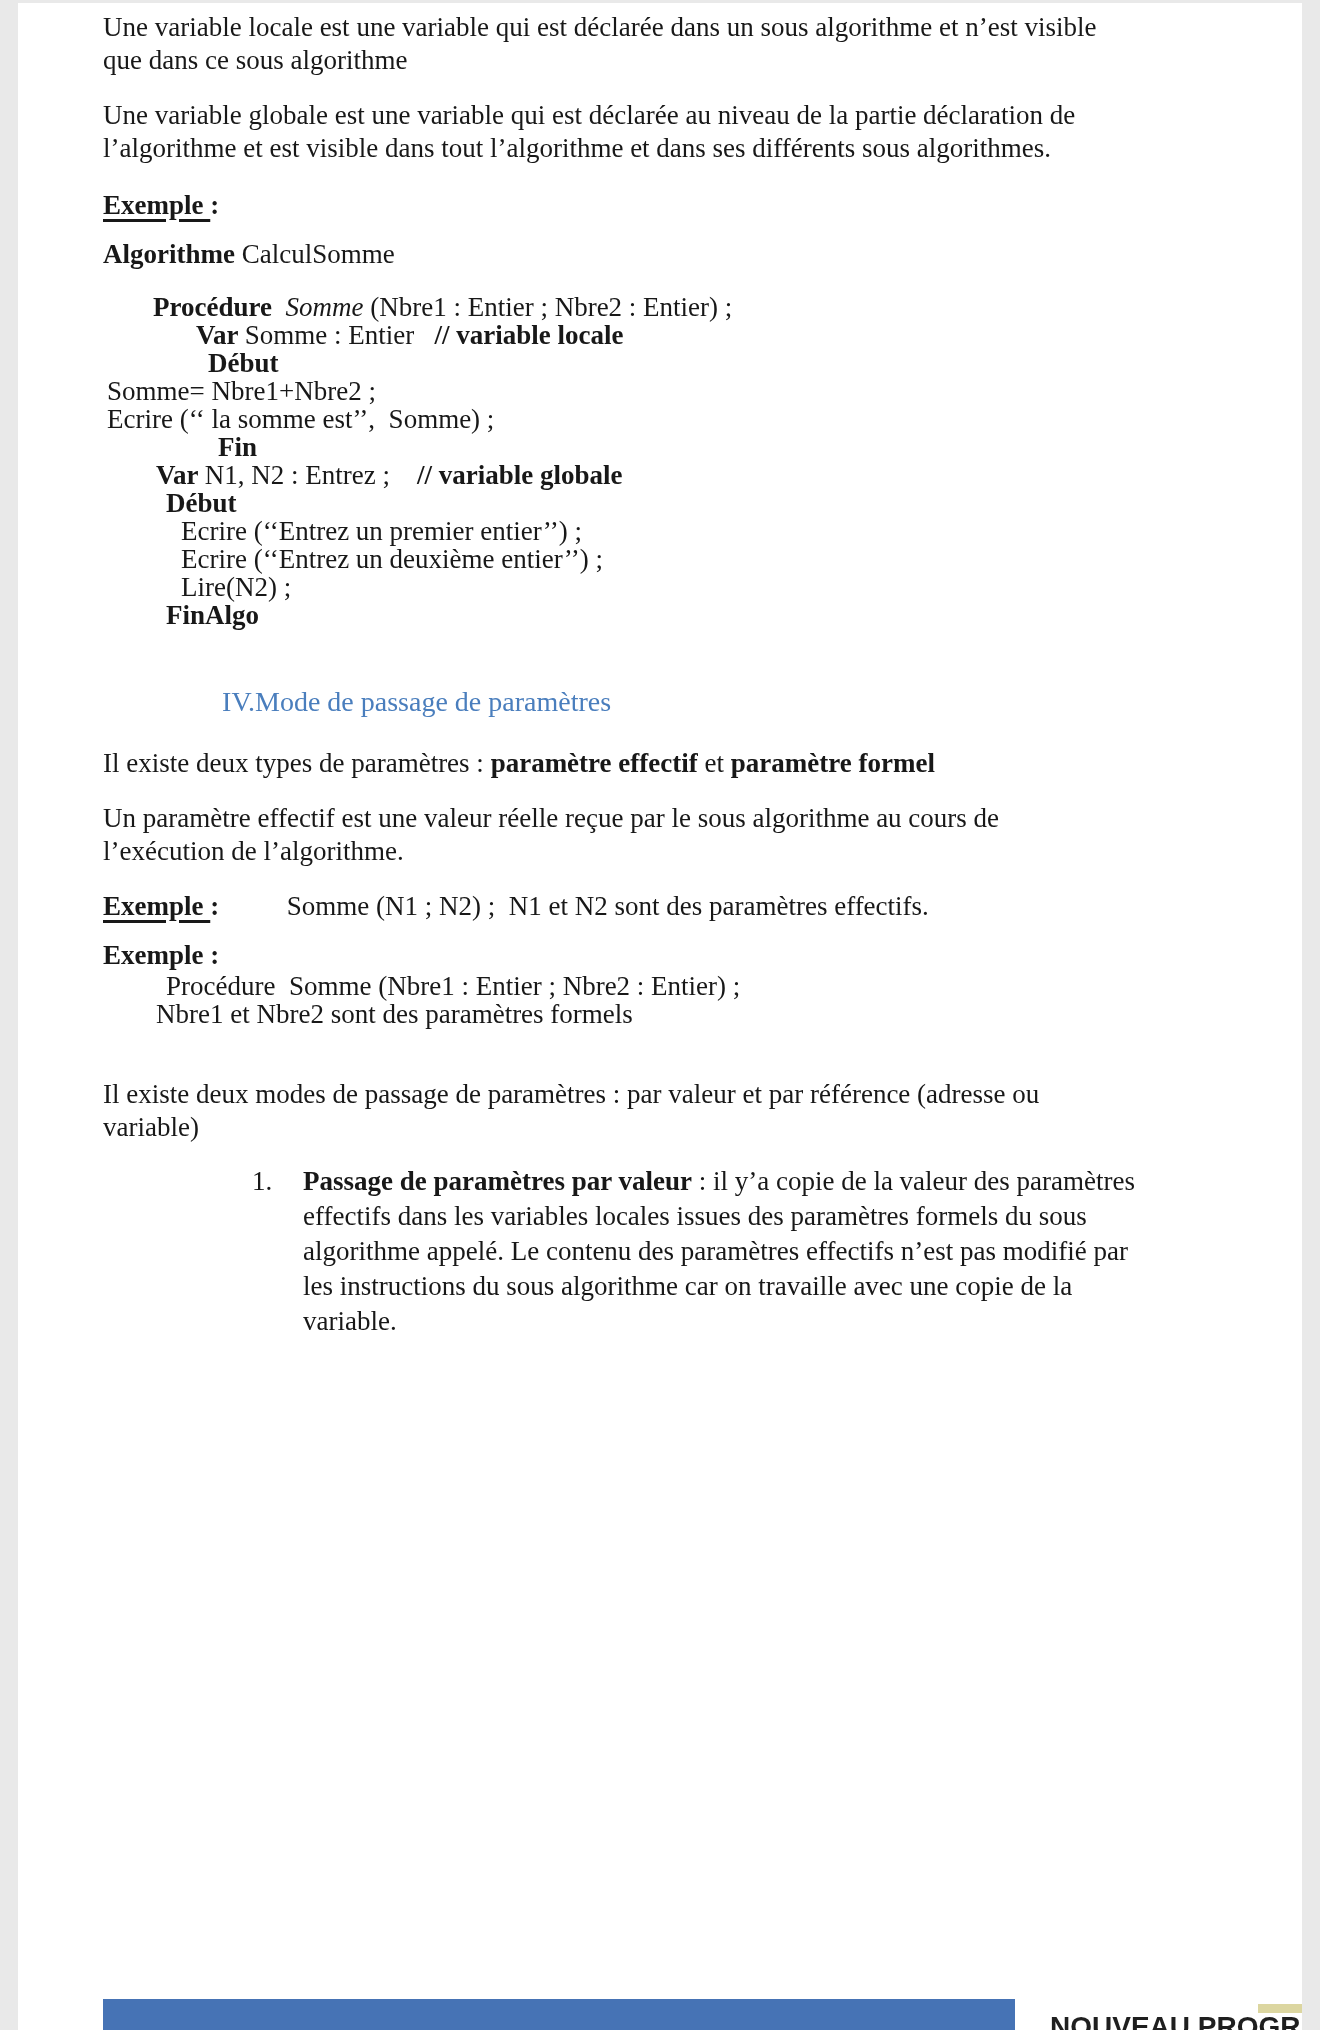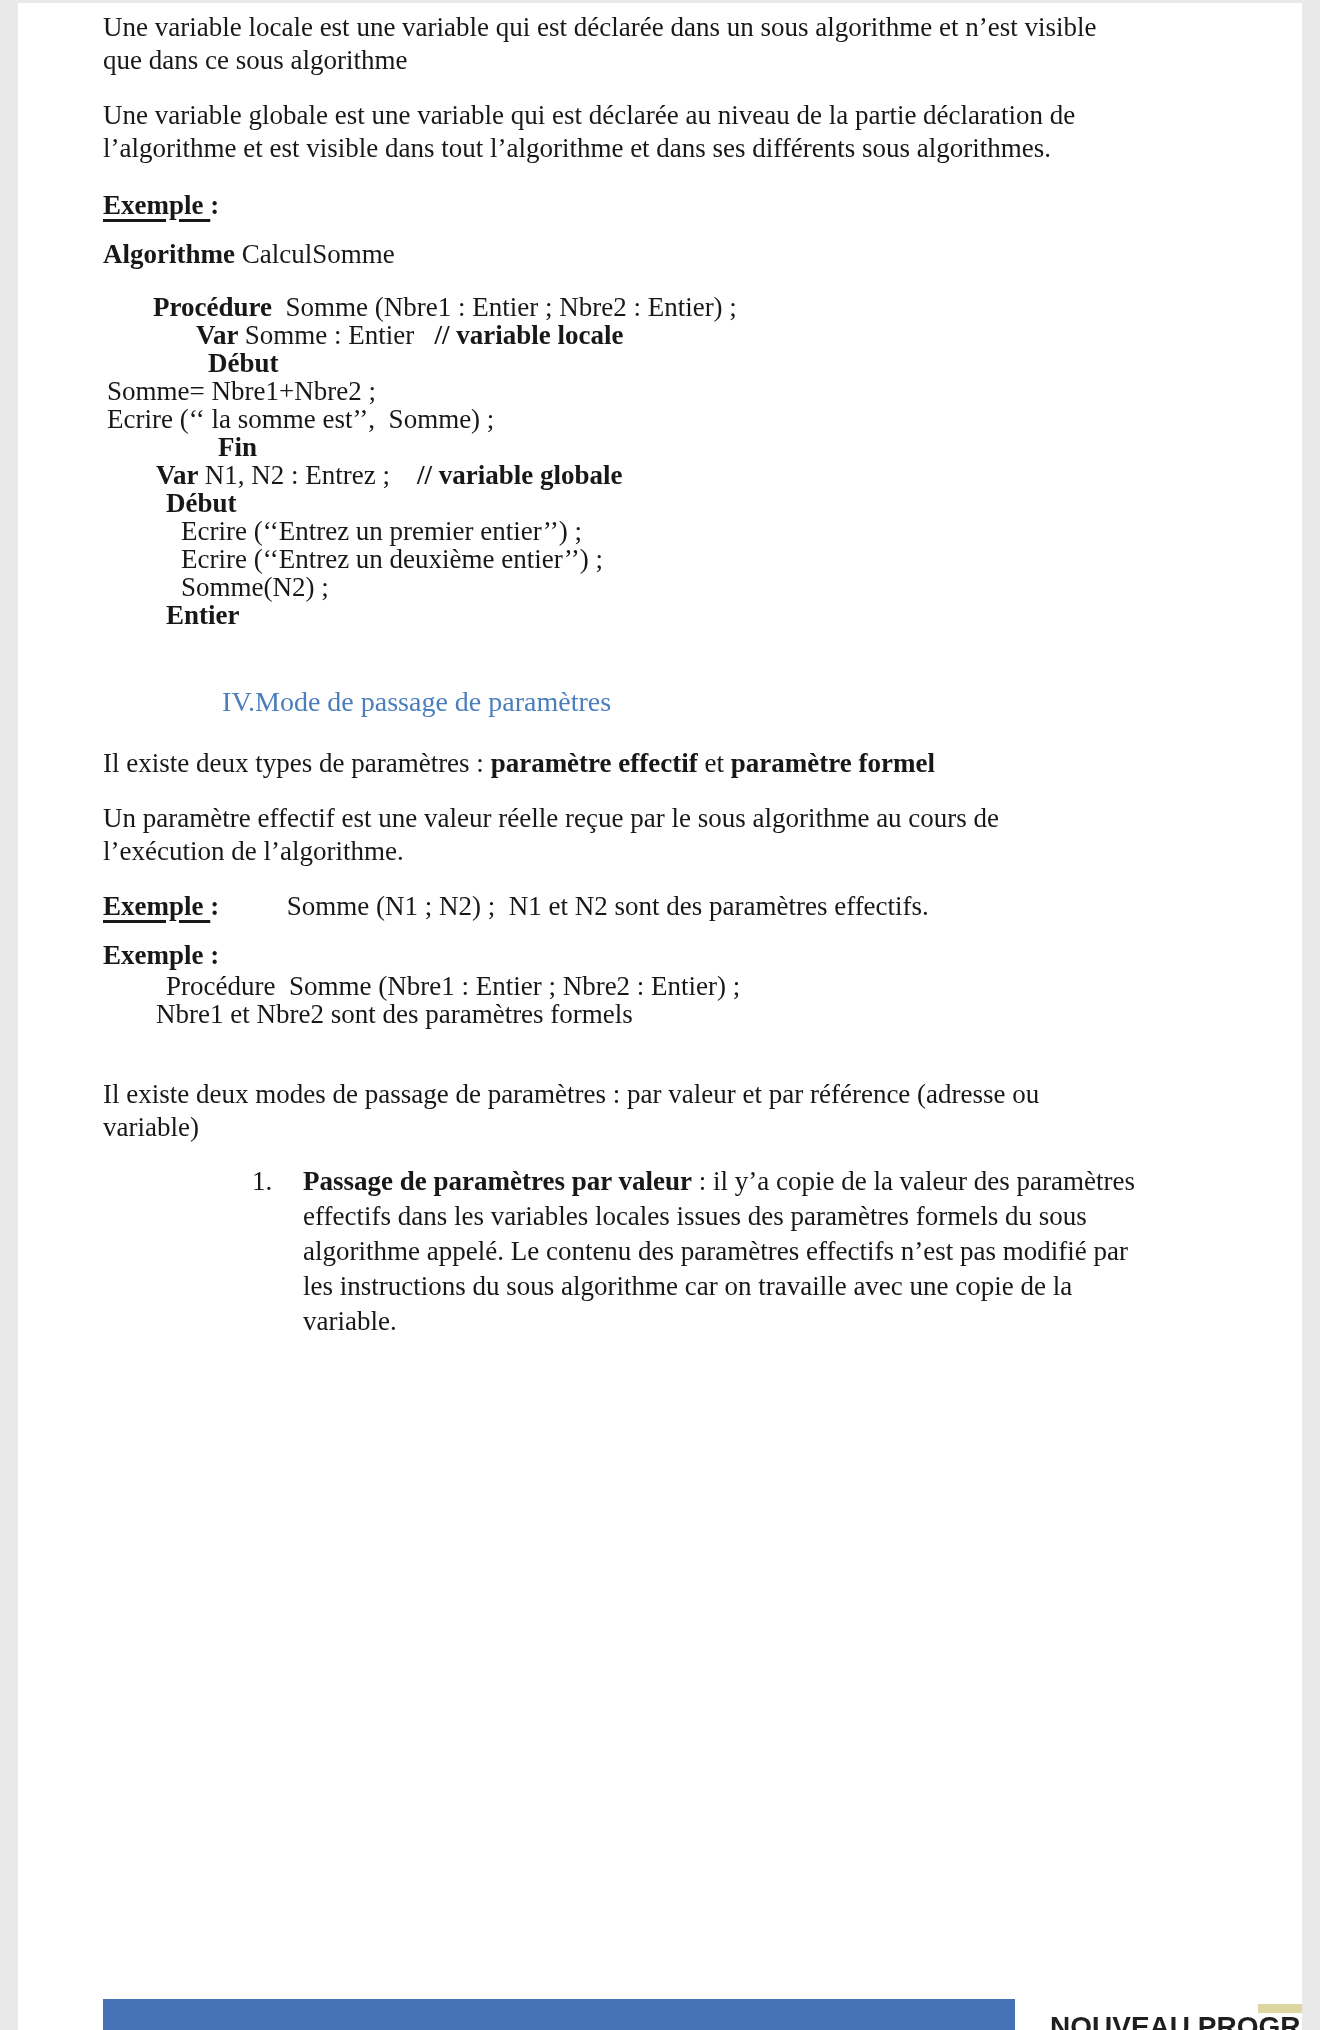--- a/index.html
+++ b/index.html
@@ -24,21 +24,21 @@
   
   .in135{padding-left:135px}.in138{padding-left:138px}.in140{padding-left:140px}
   .in148{padding-left:148px}.in163{padding-left:163px}.in178{padding-left:178px}
   .in190{padding-left:190px}.in200{padding-left:200px}.in213{padding-left:89px}
   
   .mt8{margin-top:8px}.mt16{margin-top:16px}.mt20{margin-top:20px}
   .mt22{margin-top:22px}.mt24{margin-top:24px}.mt26{margin-top:26px}
   .mt50{margin-top:50px}.mt54{margin-top:54px}
   
   .b{font-weight:bold}
-  .i{}
+  .i{font-style:italic}
   .u{text-decoration:underline;text-decoration-thickness:3px;text-underline-offset:5px;}
   .blue{color:var(--accent-blue,#4a7ebd);text-align:right;}
   .hnum{display:inline-block;min-width:97px;}
   .num{display:inline-block;width:51px;text-indent:0;}
   .list1{padding-left:285px;text-indent:-51px;line-height:35px;padding-right:24px;}
   
   .footer-bar{
     position:absolute;left:85px;top:1996px;width:912px;height:40px;
     background:var(--bar-blue,#4673b5);
   }
@@ -67,22 +67,22 @@
       <div class="blk code in135 mt22"><span class="b">Procédure  </span><span class="i">Somme </span><span>(Nbre1 : Entier ; Nbre2 : Entier) ;</span></div>
       <div class="blk code in178"><span class="b">Var </span><span>Somme : Entier   </span><span class="b">// variable locale</span></div>
       <div class="blk code in190"><span class="b">Début</span></div>
       <div class="blk code in213"><span>Somme= Nbre1+Nbre2 ;</span></div>
       <div class="blk code in213"><span>Ecrire (‘‘ la somme est’’,  Somme) ;</span></div>
       <div class="blk code in200"><span class="b">Fin</span></div>
       <div class="blk code in138"><span class="b">Var </span><span>N1, N2 : Entrez ;    </span><span class="b">// variable globale</span></div>
       <div class="blk code in148"><span class="b">Début</span></div>
       <div class="blk code in163"><span>Ecrire (‘‘Entrez un premier entier’’) ;</span></div>
       <div class="blk code in163"><span>Ecrire (‘‘Entrez un deuxième entier’’) ;</span></div>
-      <div class="blk code in163"><span>Somme(N2) ;</span></div>
-      <div class="blk code in148"><span class="b">Entier</span></div>
+      <div class="blk code in163"><span>Lire(N2) ;</span></div>
+      <div class="blk code in148"><span class="b">FinAlgo</span></div>
       <div class="blk h4 in140 mt54"><span class="hnum blue">IV.</span><span class="blue">Mode de passage de paramètres</span></div>
       <div class="blk mt26"><span>Il existe deux types de paramètres : </span><span class="b">paramètre effectif</span><span> et </span><span class="b">paramètre formel</span></div>
       <div class="blk mt22"><span>Un paramètre effectif est une valeur réelle reçue par le sous algorithme au cours de
 l’exécution de l’algorithme.</span></div>
       <div class="blk mt22"><span class="b u">Exemple </span><span class="b">:</span><span>          Somme (N1 ; N2) ;  N1 et N2 sont des paramètres effectifs.</span></div>
       <div class="blk mt16"><span class="b">Exemple :</span></div>
       <div class="blk code in148"><span>Procédure  Somme (Nbre1 : Entier ; Nbre2 : Entier) ;</span></div>
       <div class="blk code in138"><span>Nbre1 et Nbre2 sont des paramètres formels</span></div>
       <div class="blk mt50"><span>Il existe deux modes de passage de paramètres : par valeur et par référence (adresse ou
 variable)</span></div>

